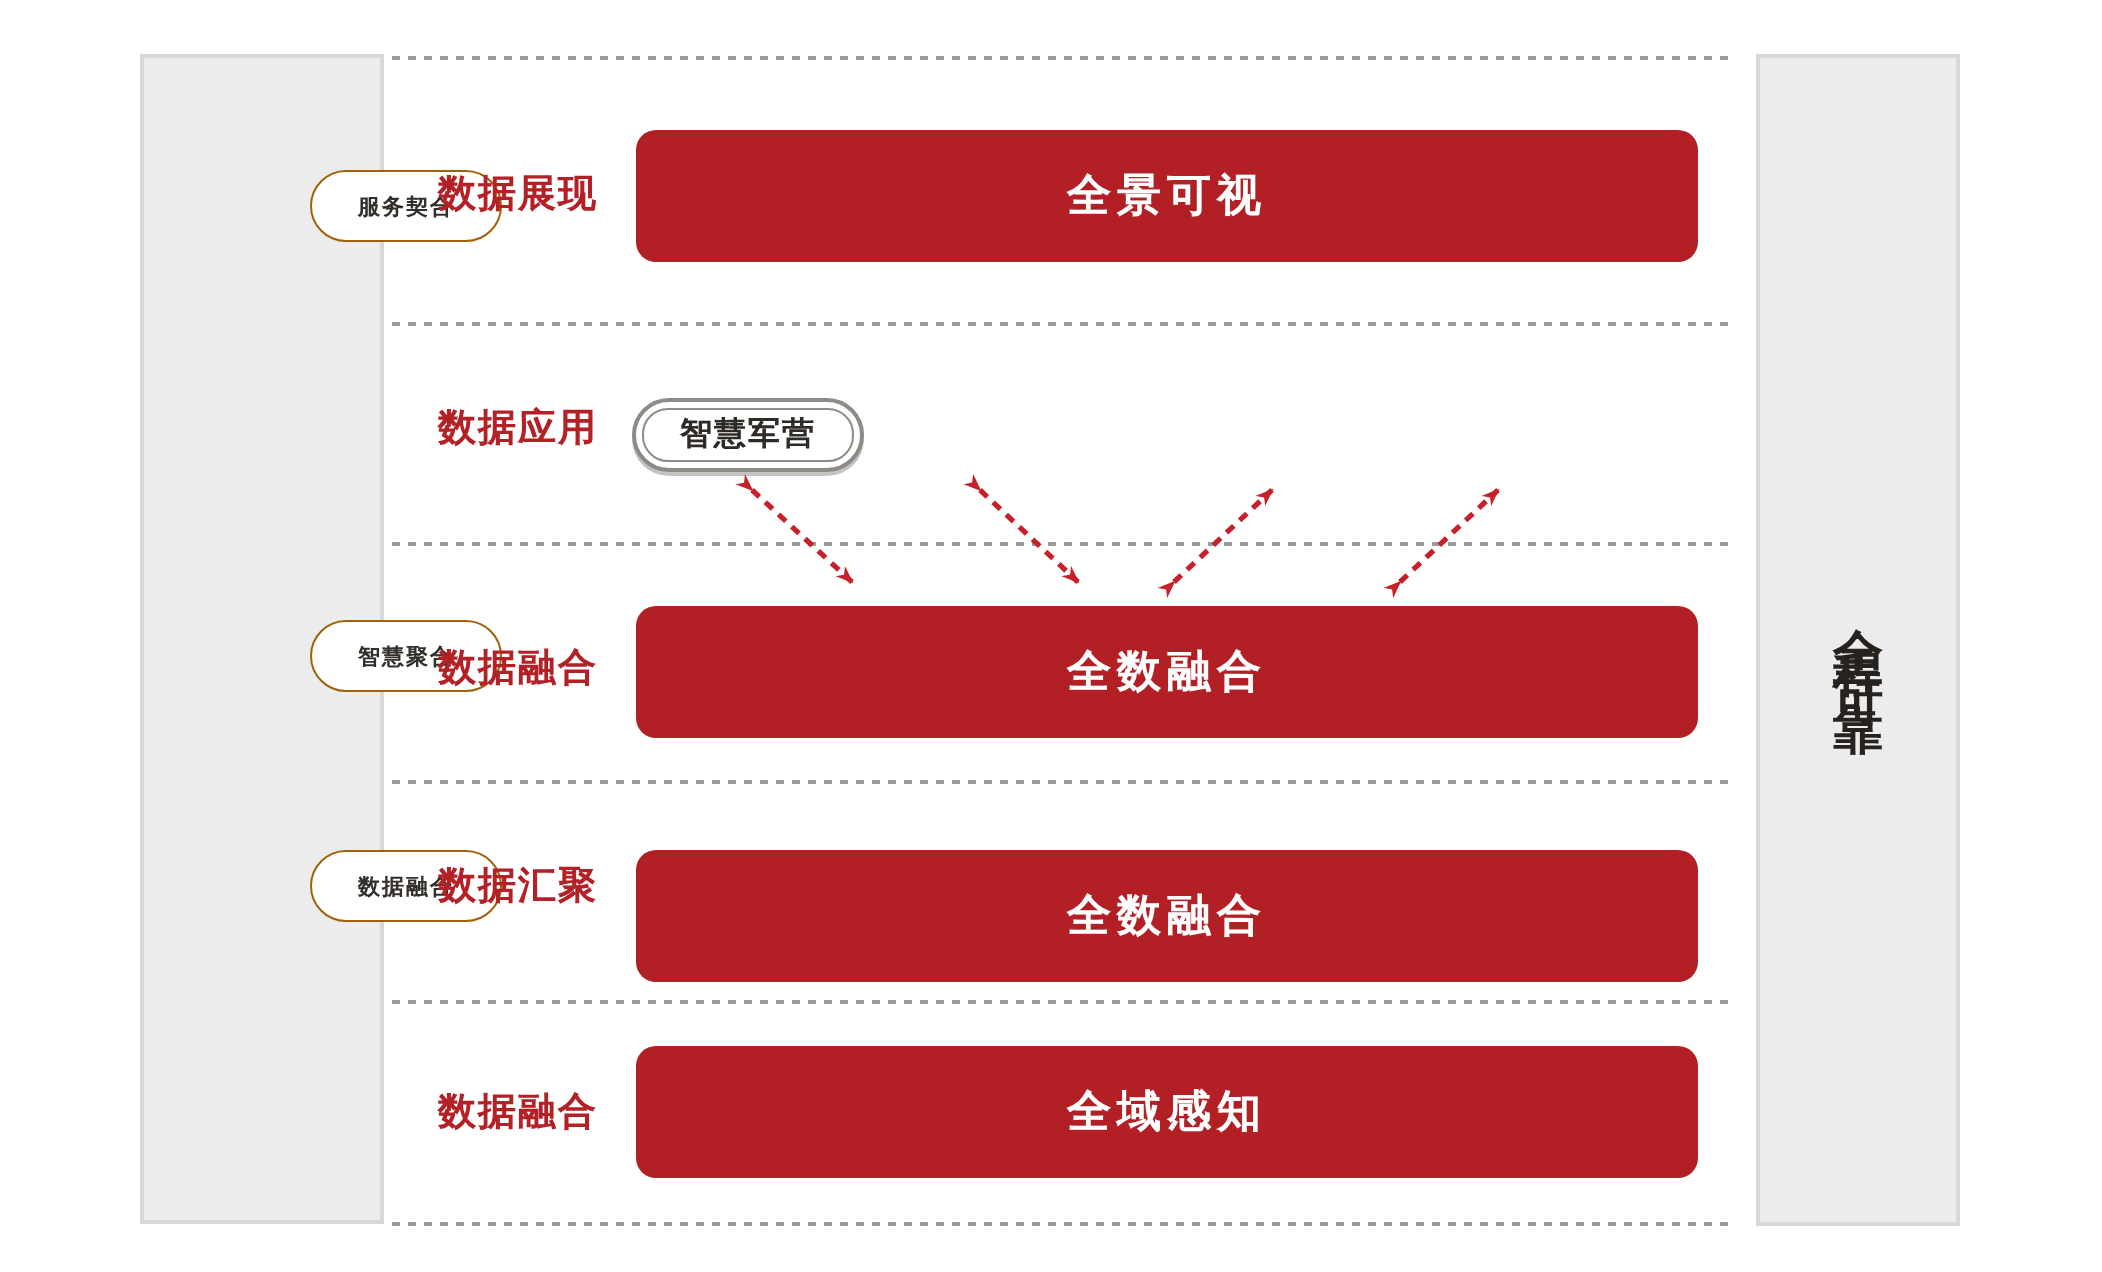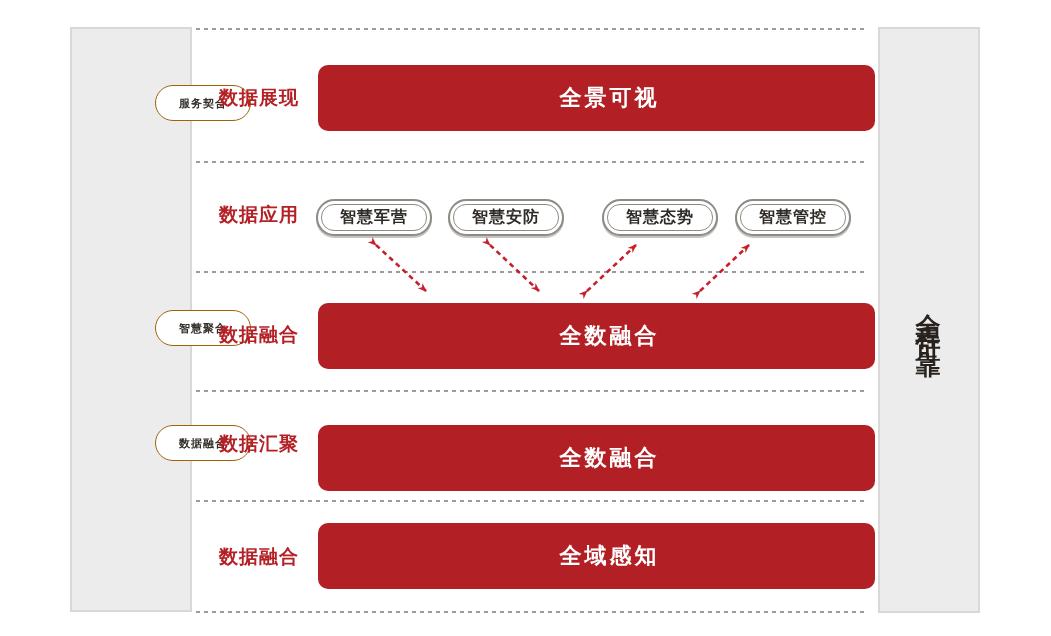--- a/index.html
+++ b/index.html
@@ -20,21 +20,21 @@
   .sep{position:absolute;left:196px;width:672px;height:2px;
     background-image:repeating-linear-gradient(to right,#9B9B9B 0 4px,transparent 4px 8px);}
 
   
   .row-label{position:absolute;left:219px;height:26px;line-height:26px;
     font-size:19px;font-weight:bold;color:#B32126;letter-spacing:1px;white-space:nowrap;}
 
   
   .bar{position:absolute;left:318px;width:531px;height:66px;background:#B21F24;border-radius:10px;
     display:flex;align-items:center;justify-content:center;color:#ffffff;font-size:22px;font-weight:bold;
-    letter-spacing:3px;padding-left:26px;}
+    letter-spacing:3px;}
 
   
   .app-pill{position:absolute;top:199px;width:116px;height:37px;background:#ffffff;
     border:2px solid #8E8A85;border-radius:19px;box-sizing:border-box;padding:3px;
     box-shadow:0 2px 0 rgba(90,85,80,0.35);display:flex;}
   .app-pill-inner{flex:1;border:1.5px solid #8E8A85;border-radius:13px;
     display:flex;align-items:center;justify-content:center;font-size:16px;font-weight:bold;
     color:#2E2A26;letter-spacing:1px;background:#ffffff;text-align:center;}
 
   
@@ -75,29 +75,20 @@
   <div class="row-label" style="top:544px">数据融合</div>
 
   <div class="bar" style="top:65px">全景可视</div>
   <div class="bar" style="top:303px">全数融合</div>
   <div class="bar" style="top:425px">全数融合</div>
   <div class="bar" style="top:523px">全域感知</div>
 
   <div class="app-pill" style="left:316px">
     <div class="app-pill-inner">智慧军营</div>
   </div>
-  <div class="app-pill" style="left:448px">
-    <div class="app-pill-inner">智慧安防</div>
-  </div>
-  <div class="app-pill" style="left:602px">
-    <div class="app-pill-inner">智慧态势</div>
-  </div>
-  <div class="app-pill" style="left:735px">
-    <div class="app-pill-inner">智慧管控</div>
-  </div>
 
   <svg class="arrows" viewBox="0 0 550 62">
     <defs>
       <marker id="ah" markerWidth="10" markerHeight="8" refX="8" refY="3.5" orient="auto" markerUnits="userSpaceOnUse">
         <path d="M0,0 L9,3.5 L0,7 L2.6,3.5 Z" fill="#C8202A"></path>
       </marker>
     </defs>
     <g stroke="#C8202A" stroke-width="2.6" stroke-dasharray="5 4" fill="none">
       <line x1="66" y1="8" x2="116" y2="54" marker-start="url(#ah)" marker-end="url(#ah)"></line>
       <line x1="180" y1="8" x2="229" y2="54" marker-start="url(#ah)" marker-end="url(#ah)"></line>

